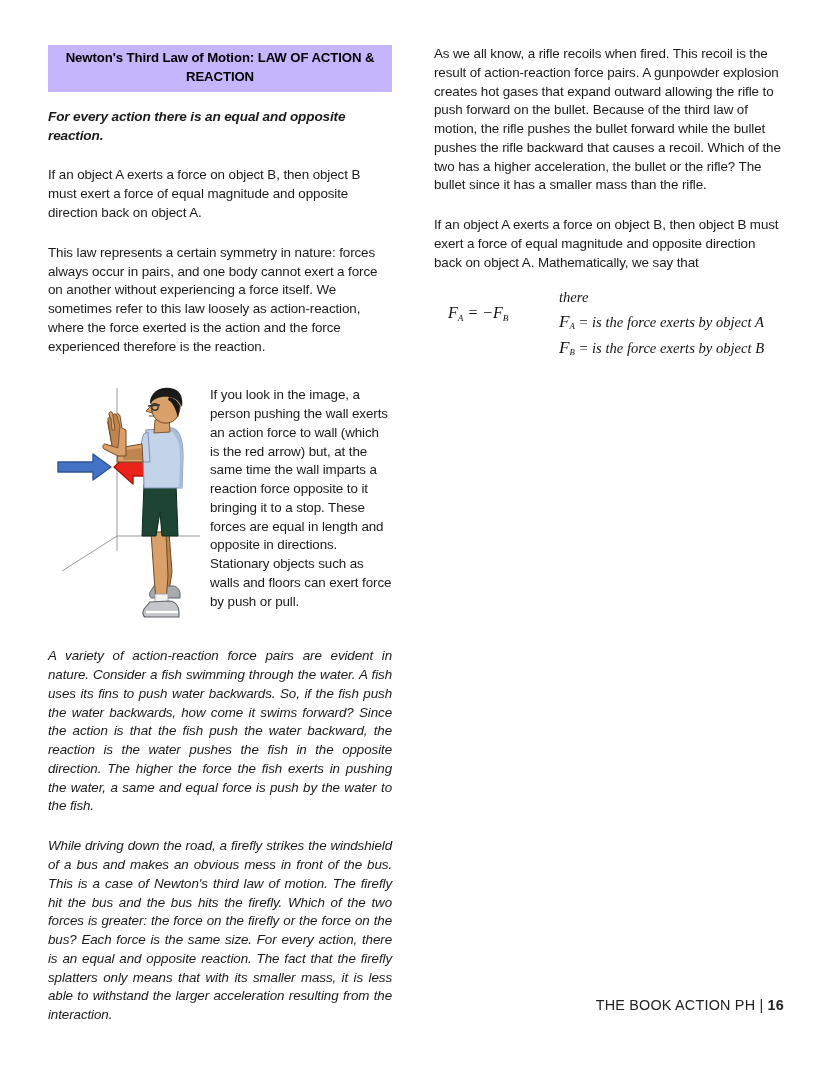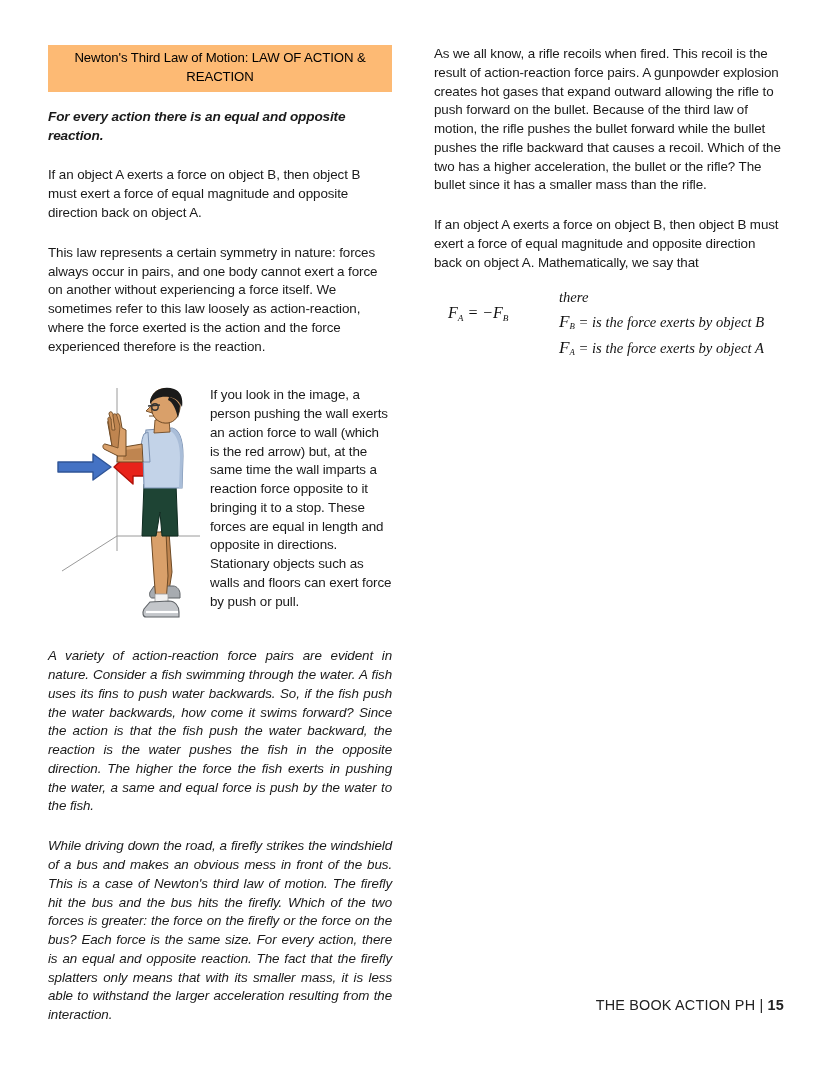--- a/index.html
+++ b/index.html
@@ -31,23 +31,23 @@
   }
   .col-right {
     position: absolute;
     left: 434px;
     top: 45px;
     width: 350px;
   }
 
   
   .section-header {
-    background: #fdba74;
+    background: #c4b5fd;
     text-align: center;
-    font-weight: normal;
+    font-weight: bold;
     font-size: 13.2px;
     line-height: 1.42;
     color: #000000;
     padding: 4px 6px 6px 6px;
     box-sizing: border-box;
     letter-spacing: -0.1px;
   }
 
   
   .lead {
@@ -245,26 +245,26 @@
     <p class="body">If an object A exerts a force on object B, then object B must exert a force of equal magnitude and opposite direction back on object A. Mathematically, we say that</p>
 
     <div class="math-block">
 
       <div class="eq-main">
         <span>F</span><sub>A</sub><span> = −</span><span>F</span><sub>B</sub>
       </div>
 
       <div class="where-col">
         <span class="wl">there</span>
+        <span class="wl"><span class="fsym">F</span><sub>A</sub>
+          <span>= is the  force exerts by object  A</span></span>
         <span class="wl"><span class="fsym">F</span><sub>B</sub>
           <span>= is the  force exerts by object  B</span></span>
-        <span class="wl"><span class="fsym">F</span><sub>A</sub>
-          <span>= is the  force exerts by object  A</span></span>
       </div>
     </div>
   </div>
 
   <div class="footer">
     <span>THE BOOK ACTION PH |</span>
-    <span class="pagenum">15</span>
+    <span class="pagenum">16</span>
   </div>
 
 </div>
 
 </body></html>

